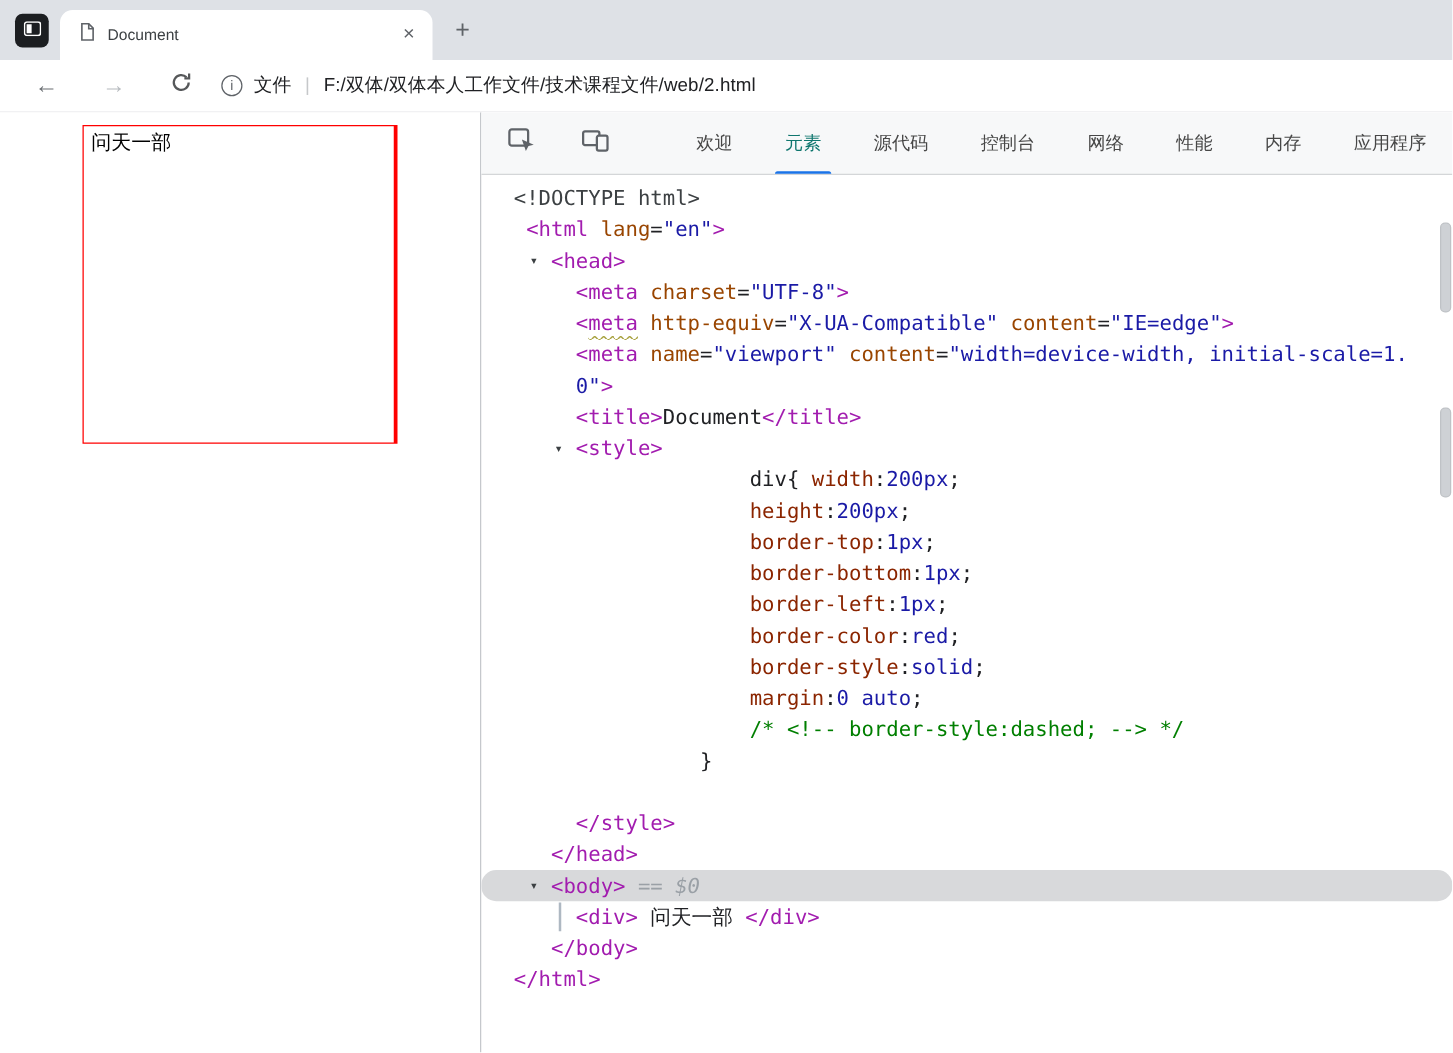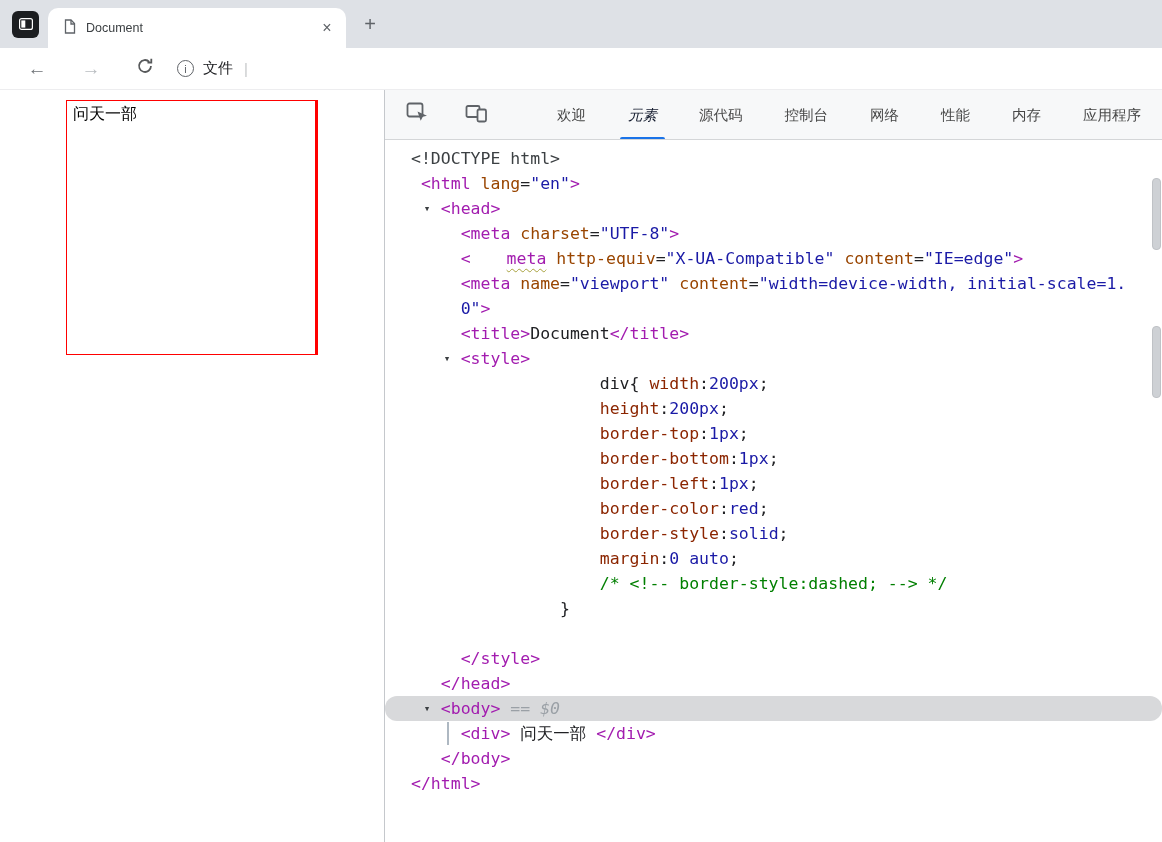--- a/index.html
+++ b/index.html
@@ -39,21 +39,21 @@
   .redbox { width:252px; height:255px; border:1px solid #f00; border-right-width:3px;
             margin:10px auto 0; padding:3px 6px; font-size:16px; color:#000; }
 
   
   .devtools { flex:1; border-left:1px solid #c5c8cc; background:#fff; position:relative; overflow:hidden; }
   .dt-toolbar { height:50px; background:#f7f8f9; border-bottom:1px solid #d4d6d8;
                 display:flex; align-items:center; padding-left:14px; overflow:hidden;justify-content:space-between; }
   .dt-icon { width:26px; height:50px; display:flex; align-items:center; justify-content:center; margin:0 5px; }
   .dt-tabs { display:flex; align-items:stretch; height:50px; margin-left:18px; }
   .dt-tab { padding:0 21px; line-height:50px; font-size:14.5px; color:#474747; position:relative; white-space:nowrap; }
-  .dt-tab.active { color:#0f172a;font-style:italic; }
+  .dt-tab.active { color:#0f766e; }
   .dt-tab.active::after { content:""; position:absolute; left:13px; right:13px; bottom:0; height:3px;
                           background:#1a73e8; border-radius:2px 2px 0 0; }
 
   .tree { height:calc(100% - 51px); padding-top:6px; overflow:hidden; white-space:pre;
           font-family:"DejaVu Sans Mono","Liberation Mono",monospace; font-size:16.5px; }
   .code-line { height:25px; line-height:25px; position:relative; }
   .code-line.sel { background:#d8d9db;border-radius:12px; }
   .arrow { display:inline-block; width:17px; margin-left:-17px; color:#3c4043; font-size:11px; vertical-align:2px; }
   .guide { position:absolute; top:1px; bottom:1px; width:2px; background:#aeb8c2; }
 
@@ -62,21 +62,21 @@
   .tok-attr    { color:#994500; }
   .tok-punct   { color:#202124; }
   .tok-val     { color:#1a1aa6; }
   .tok-text    { color:#202124; }
   .tok-prop    { color:#8b2500; }
   .tok-cssval  { color:#1a1aa6; }
   .tok-comment { color:#007f00; }
   .tok-eq      { color:#9aa0a6; }
   .tok-dollar  { color:#9aa0a6; font-style:italic; }
   .squig { text-decoration:underline wavy #a8a23f; text-decoration-skip-ink:none;
-           text-underline-offset:4px; text-decoration-thickness:1px;margin-left:36px; }
+           text-underline-offset:4px; text-decoration-thickness:1px; }
 
   .thumb { position:absolute; right:1px; width:9px; border-radius:4px; background:#ced1d5; border:1px solid #bfc2c6; }
   .t1 { top:88px;  height:72px; }
   .t2 { top:236px; height:72px; }
 </style>
 </head>
 <body>
 
 <div>
 
@@ -112,20 +112,21 @@
             <path d="M13.6 1.6v3.4h-3.4" fill="none" stroke="#56585a" stroke-width="1.6"></path>
           </svg>
       </span>
     </div>
     <div class="address">
       <span class="info-ic">
           <i>i</i>
         </span>
       <span class="scheme">文件</span>
       <span class="sep">|</span>
+      <span class="path">F:/双体/双体本人工作文件/技术课程文件/web/2.html</span>
     </div>
   </div>
 
   <div class="content">
 
     <div class="page">
       <div class="redbox">
         <span>问天一部</span>
       </div>
     </div>

